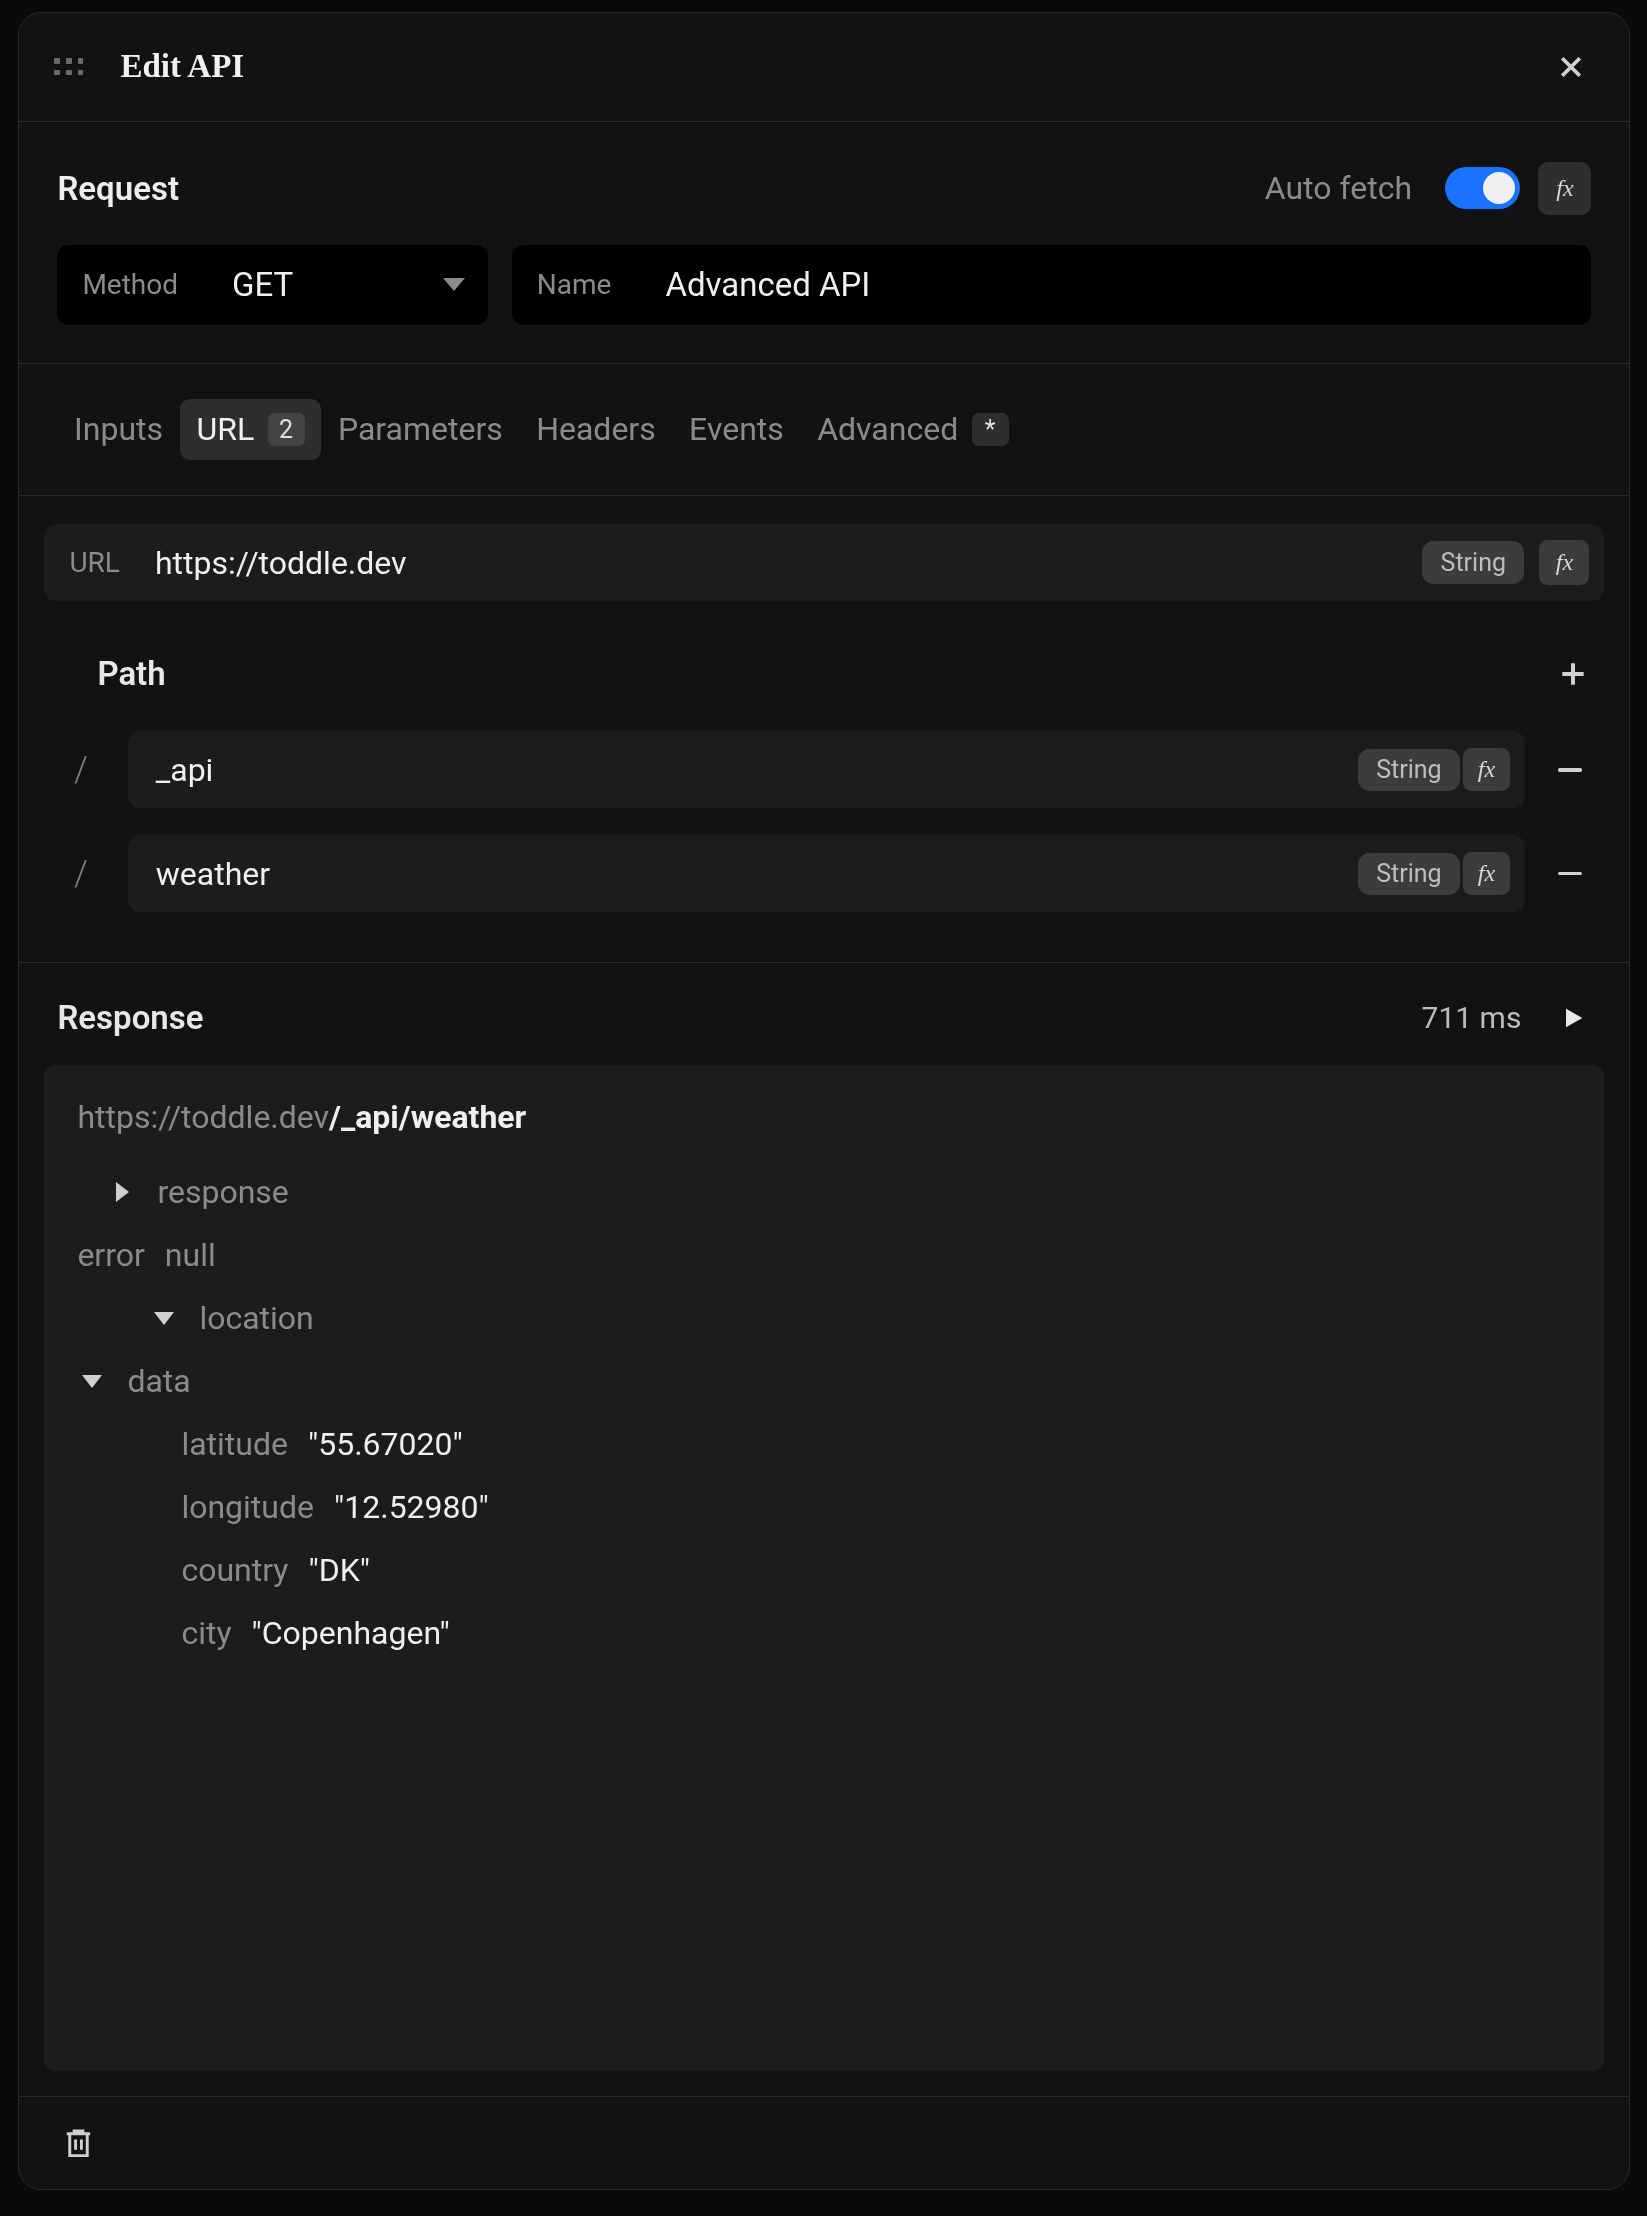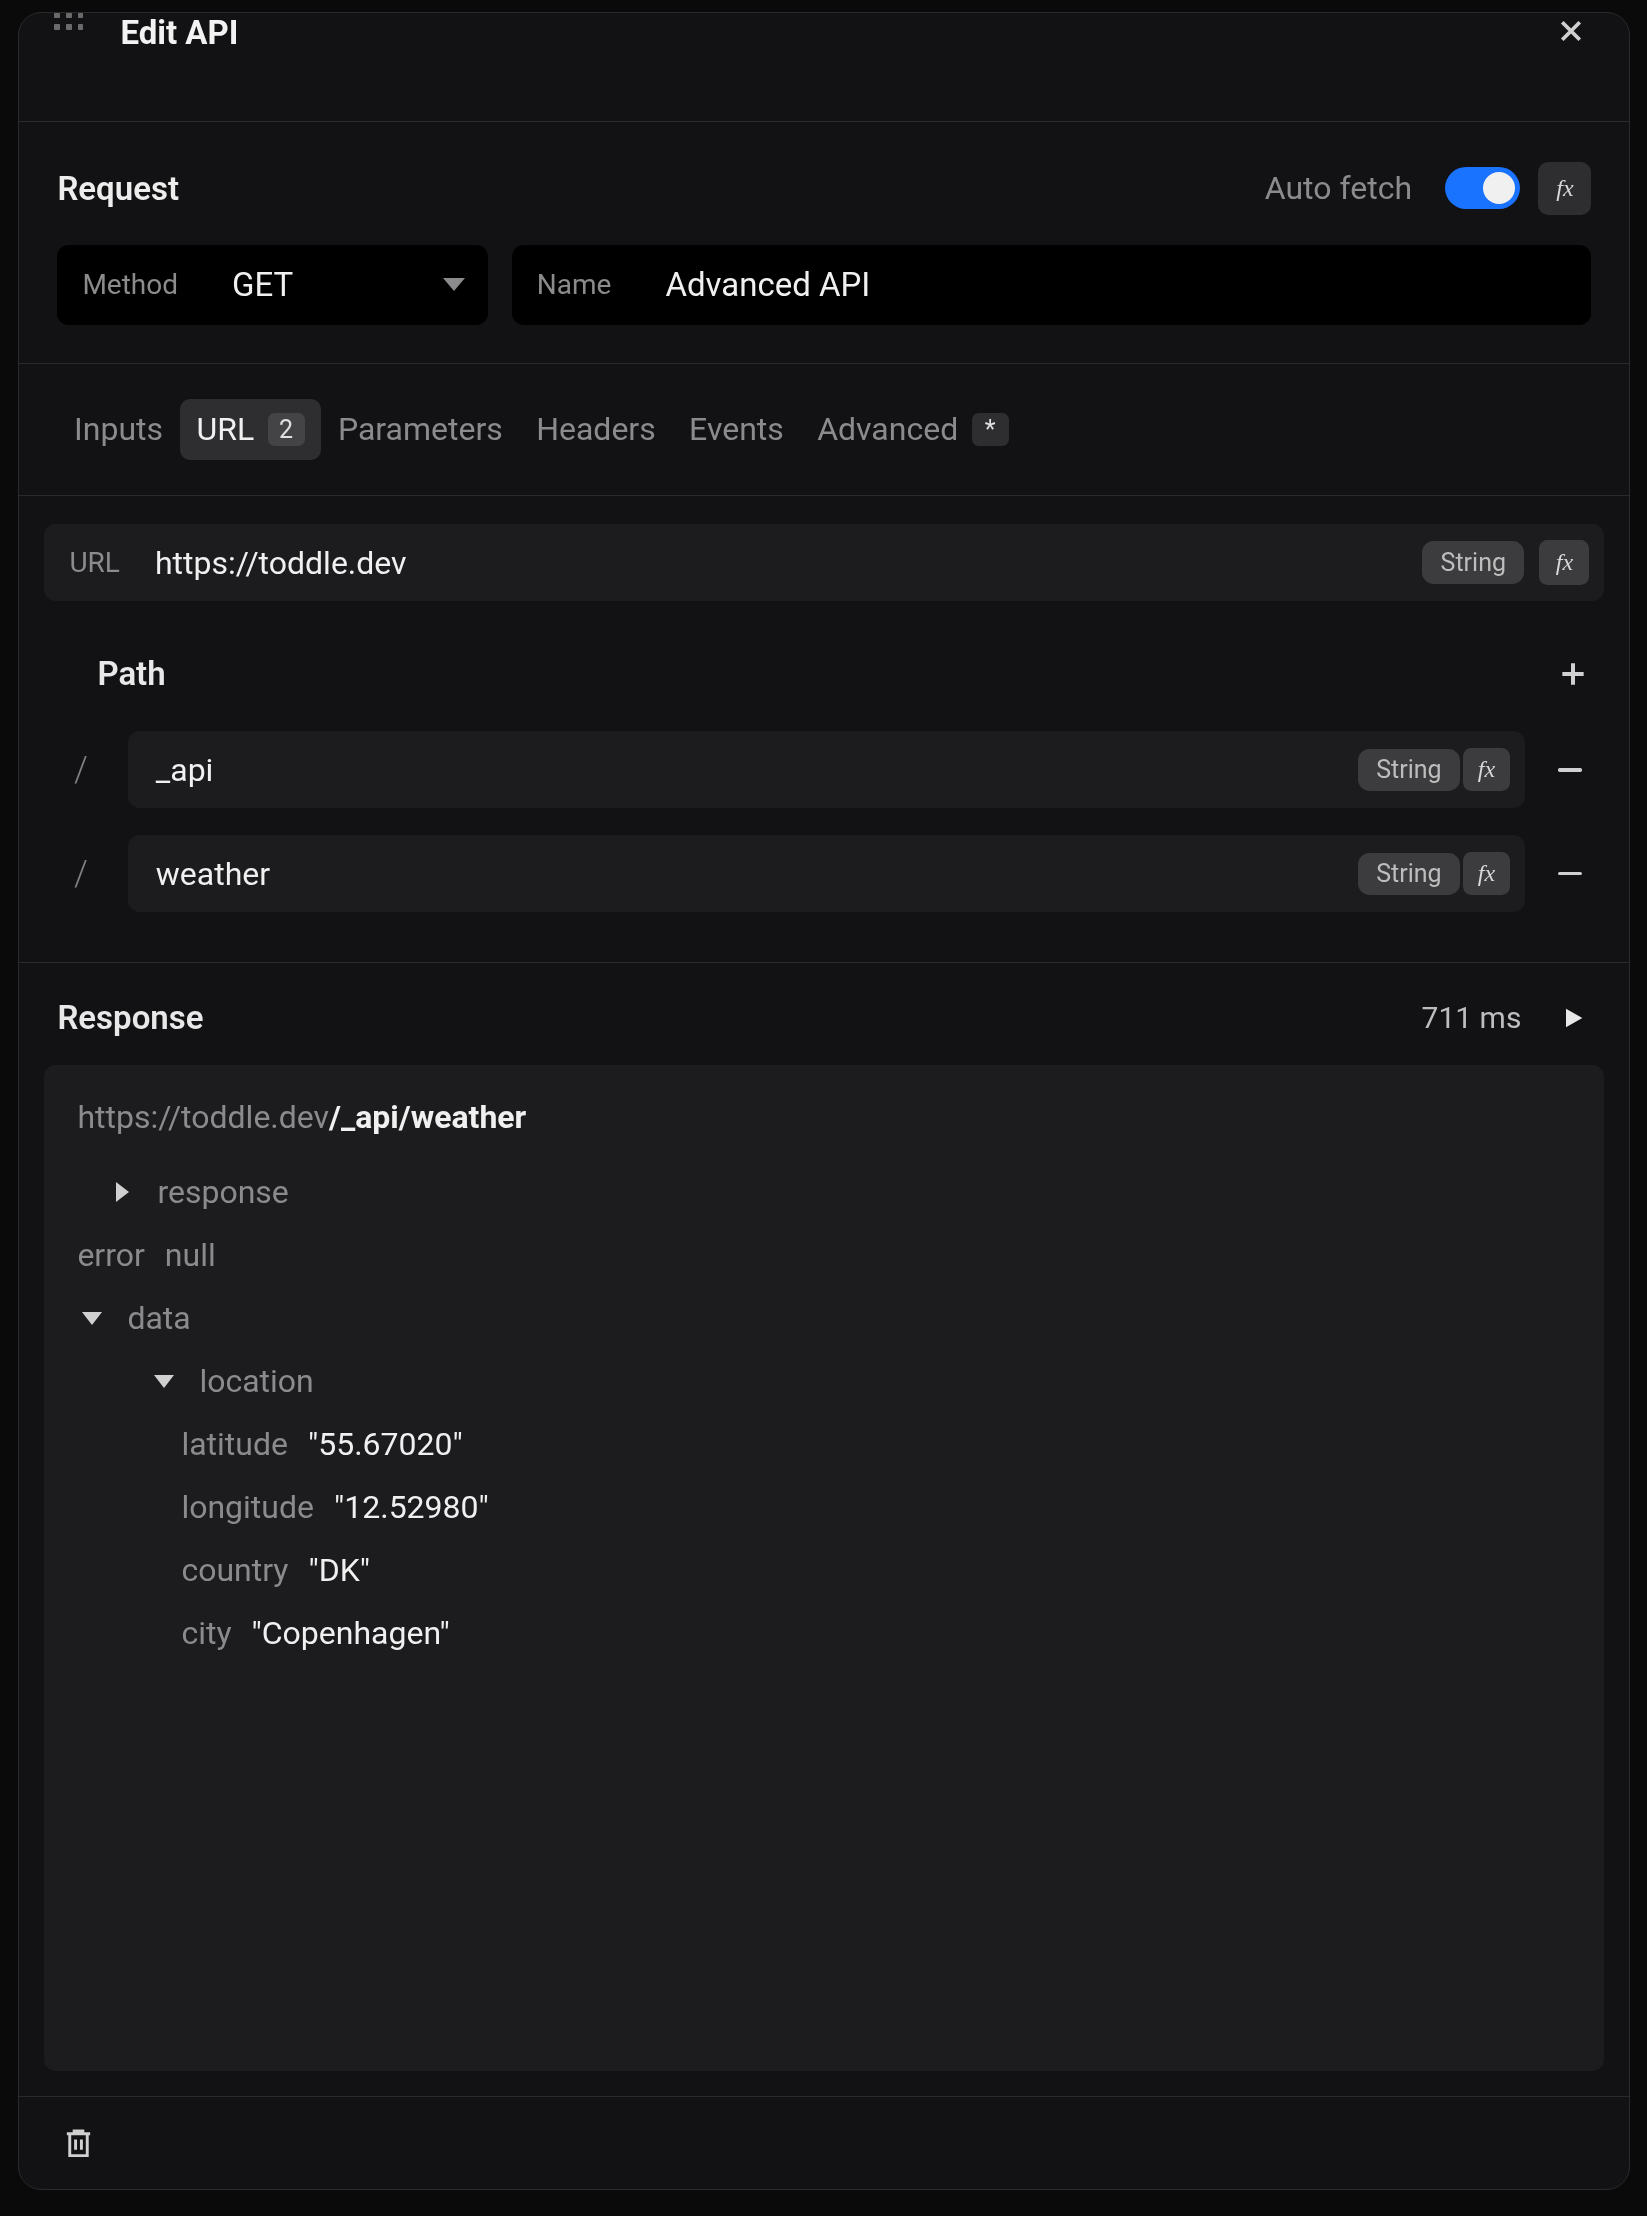--- a/index.html
+++ b/index.html
@@ -21,23 +21,25 @@
     border: 1.7px solid #2a2a2c;
     border-radius: 23.4px;
     display: flex;
     flex-direction: column;
     overflow: hidden;
   }
 
   
   .header {
     display: flex;
+    align-items: center;
     height: 109px;
     padding: 0 40px 0 35px;
     border-bottom: 1.7px solid #2a2a2c;
+    font-family: Liberation Serif, serif;
   }
   .grip {
     display: grid;
     grid-template-columns: repeat(3, 5.8px);
     grid-template-rows: repeat(2, 5.8px);
     gap: 5.8px;
     margin-right: 37px;
   }
   .grip span { width:5.8px; height:5.8px; background:#6a6a6c; border-radius:0.8px; }
   .title { font-weight: 700; font-size: 33px; color:#f2f2f2; }
@@ -328,32 +330,32 @@
         </div>
       <span class="tree-key">response</span>
     </div>
 
 
     <div class="tree-row">
       <span class="tree-key">error</span>
       <span class="val-grey">null</span>
     </div>
 
+    <div class="tree-row indent-2">
+      <div class="tree-toggle">
+          <div class="tri-down"></div>
+        </div>
+      <span class="tree-key">location</span>
+    </div>
+
     <div class="tree-row">
       <div class="tree-toggle">
           <div class="tri-down"></div>
         </div>
       <span class="tree-key">data</span>
-    </div>
-
-    <div class="tree-row indent-2">
-      <div class="tree-toggle">
-          <div class="tri-down"></div>
-        </div>
-      <span class="tree-key">location</span>
     </div>
 
     <div class="tree-row indent-3">
       <span class="tree-key">latitude</span>
       <span class="val-white">"55.67020"</span>
     </div>
 
     <div class="tree-row indent-3">
       <span class="tree-key">longitude</span>
       <span class="val-white">"12.52980"</span>

